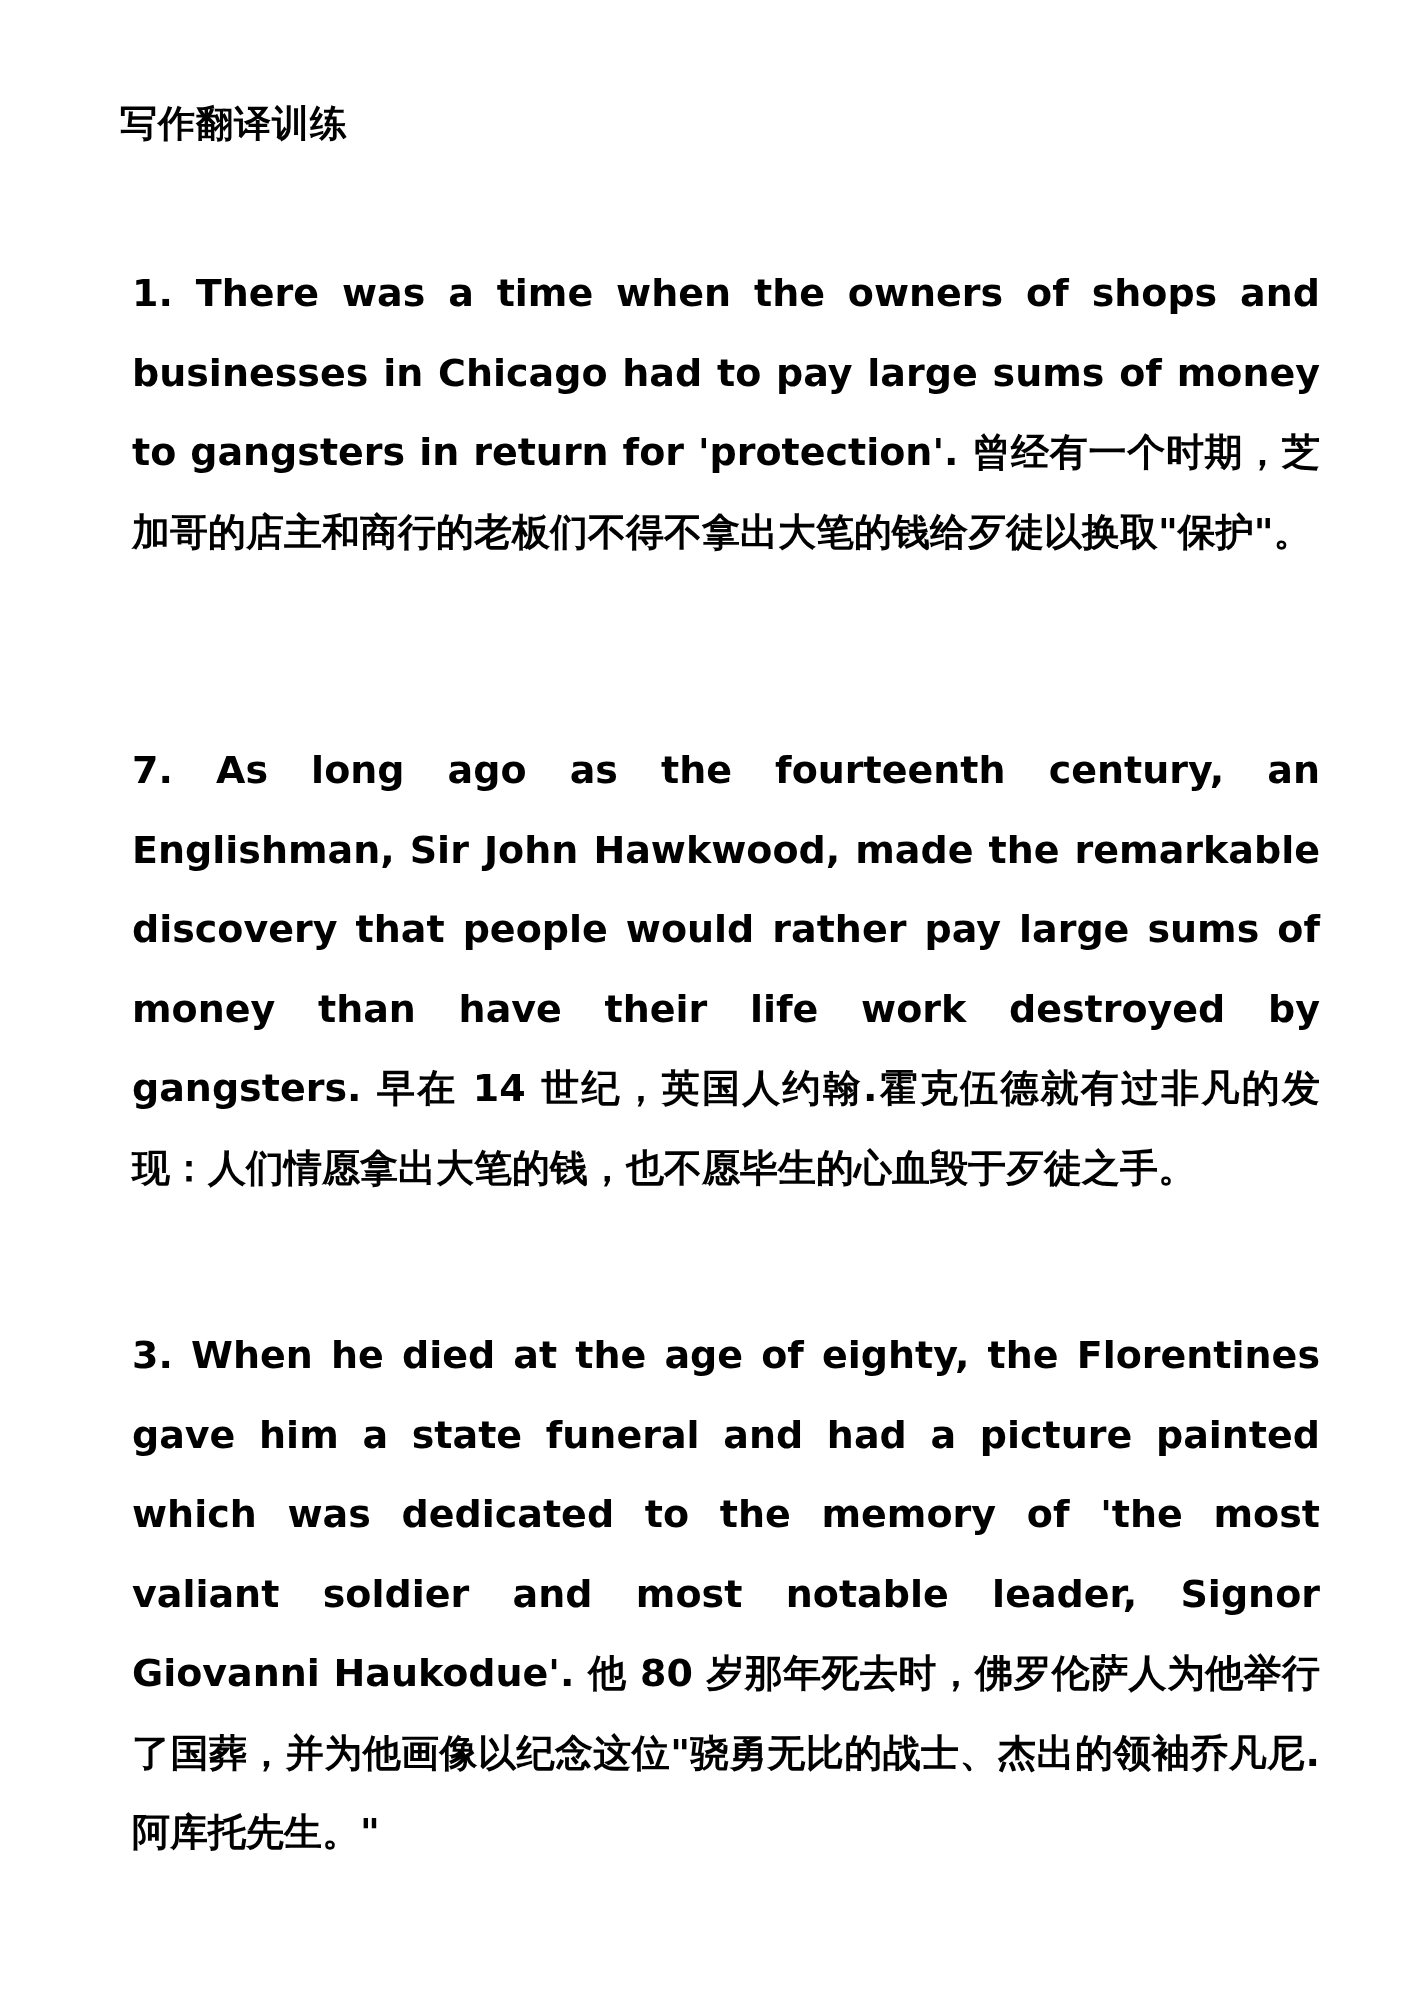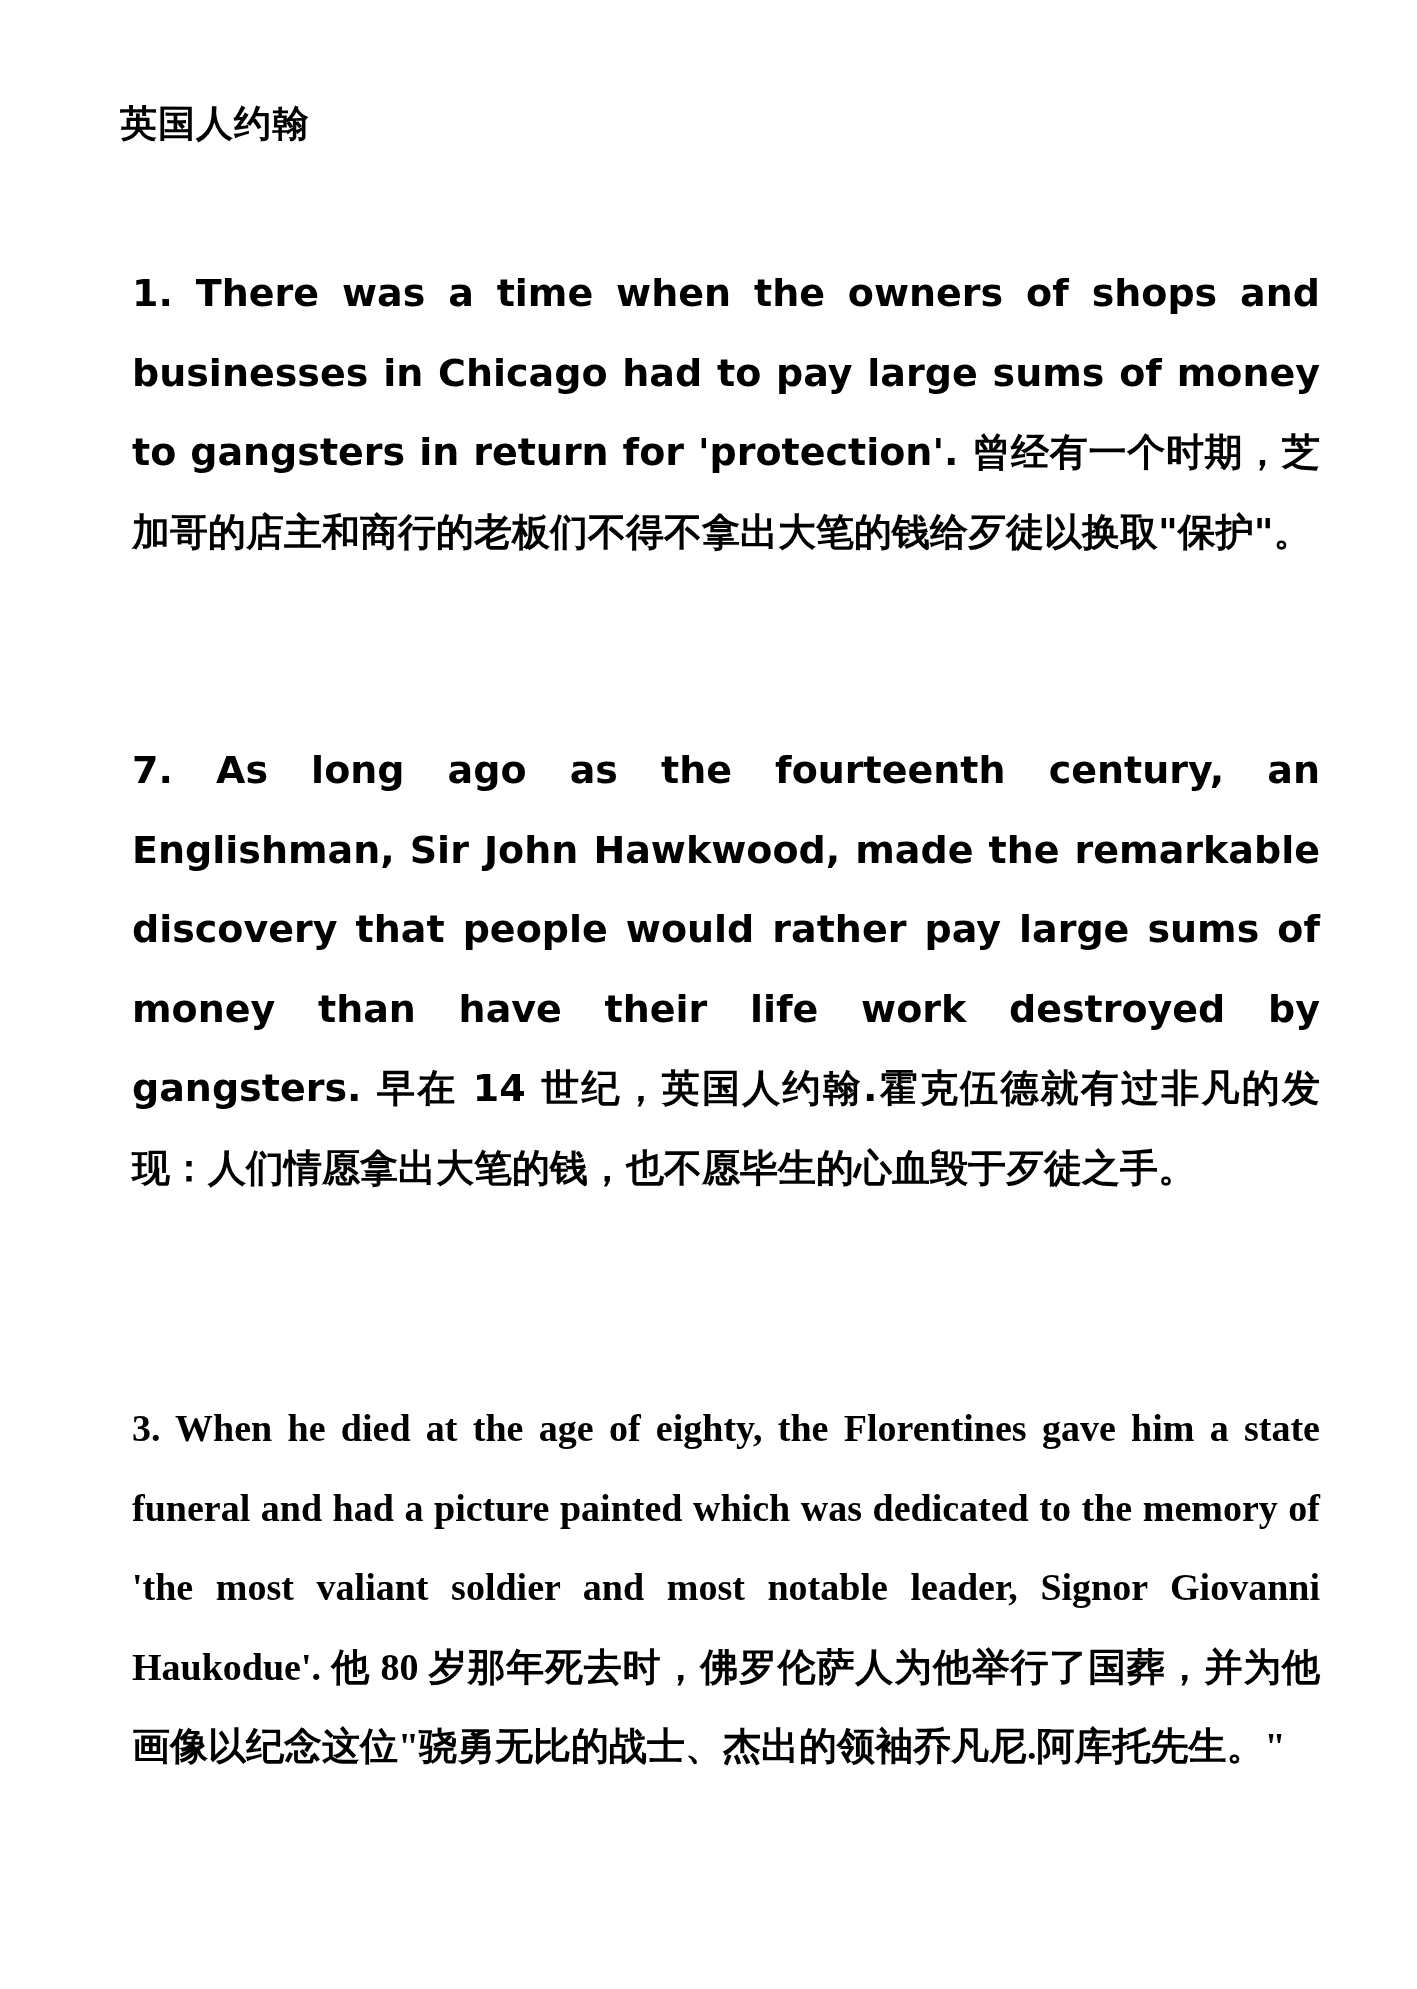--- a/index.html
+++ b/index.html
@@ -13,23 +13,23 @@
     position: absolute; top: 98px; left: 0;
     font-size: 37px; line-height: 52px; margin: 0; letter-spacing: 1px;
   }
   .para {
     position: absolute; left: 0; width: 1188px; margin: 12px;
     font-size: 38px; line-height: 79.5px; text-align: justify;
     text-align-last: left;
   }
   .p1 { top: 242px; }
   .p2 { top: 719px; }
-  .p3 { top: 1377px; font-family: Liberation Serif, serif; }
+  .p3 { top: 1304px; }
 </style>
 </head>
 <body>
 
 <div class="page">
-  <h1 class="doc-title">英国人约翰</h1>
+  <h1 class="doc-title">写作翻译训练</h1>
   <p class="para p1">1. There was a time when the owners of shops and businesses in Chicago had to pay large sums of money to gangsters in return for 'protection'. 曾经有一个时期，芝加哥的店主和商行的老板们不得不拿出大笔的钱给歹徒以换取"保护"。</p>
   <p class="para p2">7. As long ago as the fourteenth century, an Englishman, Sir John Hawkwood, made the remarkable discovery that people would rather pay large sums of money than have their life work destroyed by gangsters. 早在 14 世纪，英国人约翰.霍克伍德就有过非凡的发现：人们情愿拿出大笔的钱，也不愿毕生的心血毁于歹徒之手。</p>
   <p class="para p3">3. When he died at the age of eighty, the Florentines gave him a state funeral and had a picture painted which was dedicated to the memory of 'the most valiant soldier and most notable leader, Signor Giovanni Haukodue'. 他 80 岁那年死去时，佛罗伦萨人为他举行了国葬，并为他画像以纪念这位"骁勇无比的战士、杰出的领袖乔凡尼.阿库托先生。"</p>
 </div>
 
 </body></html>

